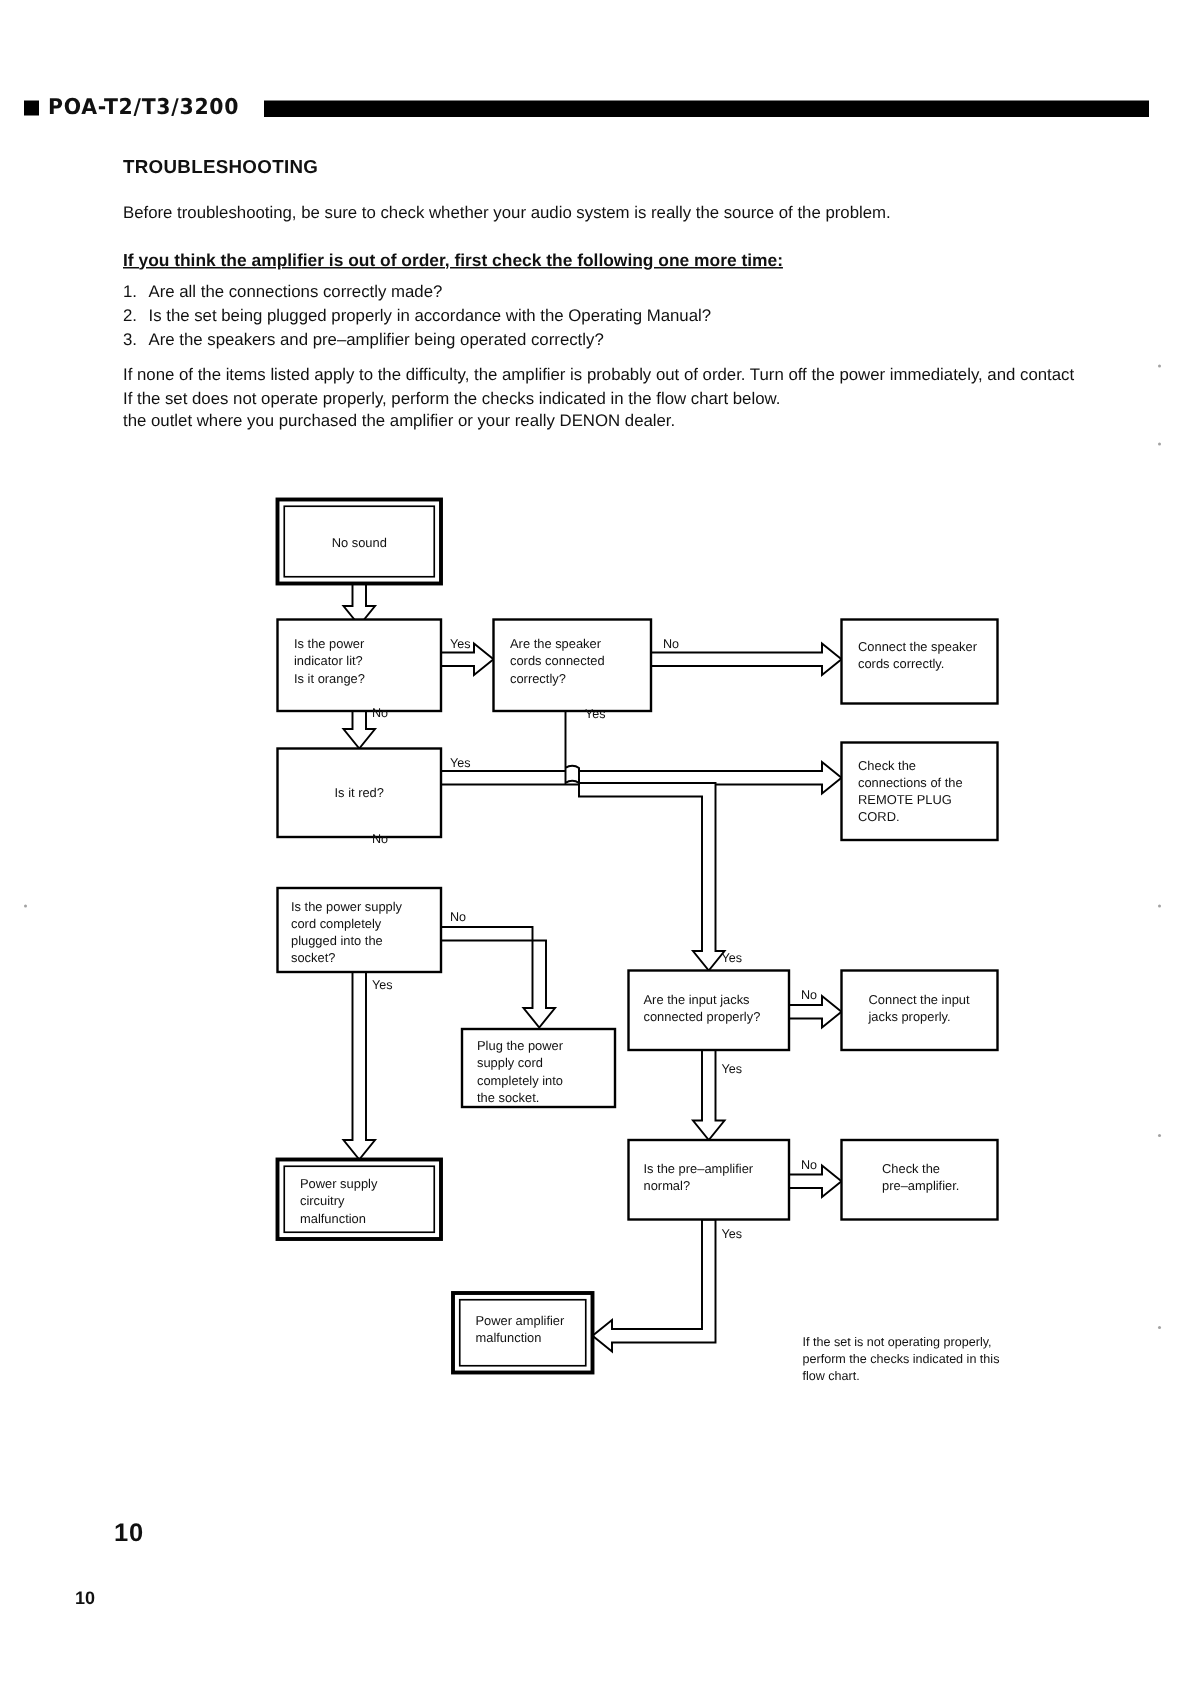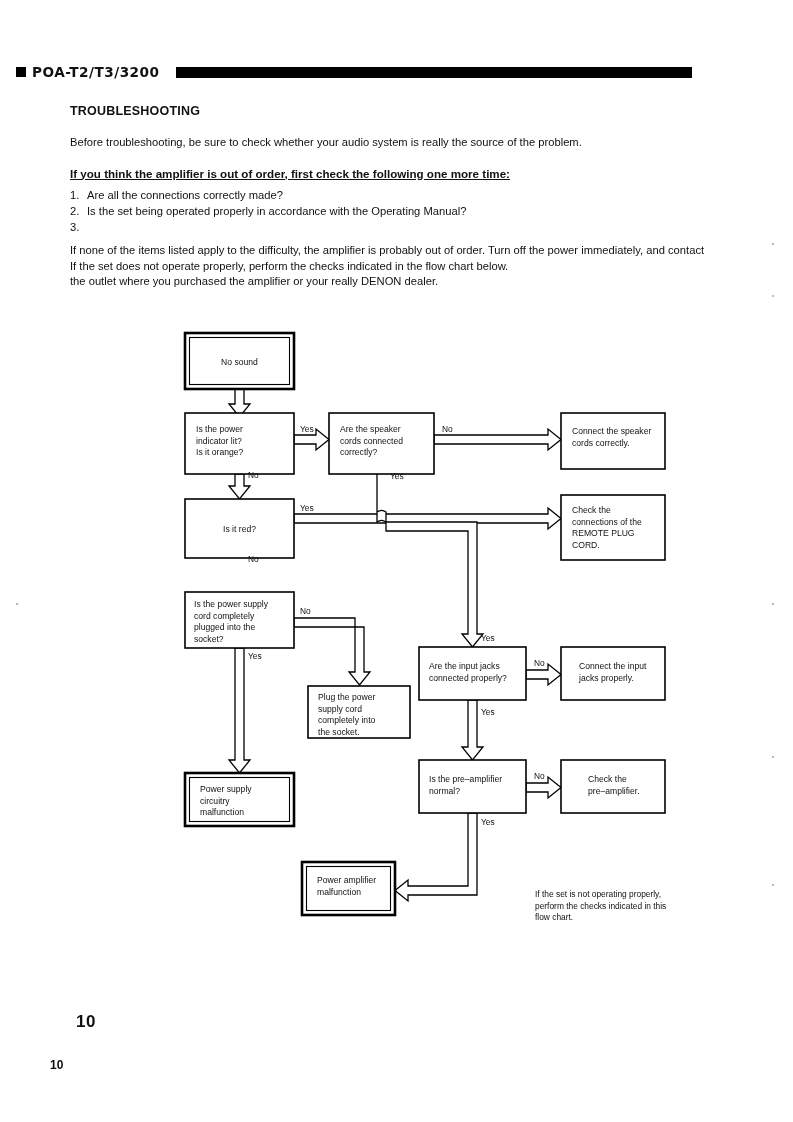--- a/index.html
+++ b/index.html
@@ -5,31 +5,31 @@
   html,body{margin:0;padding:0;background:#ffffff;}
   body{
     width:793px;height:1122px;position:relative;
     font-family:"Liberation Sans","DejaVu Sans",sans-serif;
     color:#111;
     -webkit-font-smoothing:antialiased;
   }
   .page{position:absolute;inset:0;}
 
   
-  .hdr{position:absolute;left:16px;top:64px;width:676px;height:16px;display:flex;align-items:center;}
+  .hdr{position:absolute;left:16px;top:64px;width:750px;height:16px;display:flex;align-items:center;}
   .hdr-sq{width:10px;height:10px;background:#000;flex:0 0 auto;margin-right:6px;}
   .hdr-title{
     font-family:"DejaVu Sans",sans-serif;
     font-weight:bold;font-size:14.5px;letter-spacing:.5px;
     white-space:nowrap;transform:scaleX(.94);transform-origin:left center;
   }
   .hdr-bar{flex:1 1 auto;height:11px;background:#000;margin-left:8px;}
 
   
-  .intro{position:absolute;left:70px;top:104px;width:690px;}
+  .intro{position:absolute;left:82px;top:104px;width:690px;}
   .sec-title{font-weight:bold;font-size:12.5px;letter-spacing:.2px;margin:0 0 17px 0;}
   .p{font-size:11.2px;line-height:15.5px;margin:0;}
   .p-lead{margin-bottom:16px;}
   .bold-q{font-weight:bold;font-size:11.6px;margin:0 0 7px 0;text-decoration:underline;}
   .num-list{margin:0;padding:0;list-style:none;}
   .num-list li{font-size:11.2px;line-height:16.2px;display:flex;}
   .num-list li .n{width:17px;flex:0 0 auto;}
   .tail{margin-top:8px;}
 
   
@@ -65,24 +65,25 @@
     <h1 class="sec-title">TROUBLESHOOTING</h1>
     <p class="p p-lead">Before troubleshooting, be sure to check whether your audio system is really the source of the problem.</p>
     <p class="bold-q">If you think the amplifier is out of order, first check the following one more time:</p>
     <ul class="num-list">
       <li>
         <span class="n">1.</span>
         <span>Are all the connections correctly made?</span>
       </li>
       <li>
         <span class="n">2.</span>
-        <span>Is the set being operated properly in accordance with the Operating Manual?</span>
+        <span>Is the set being plugged properly in accordance with the Operating Manual?</span>
       </li>
       <li>
         <span class="n">3.</span>
+        <span>Are the speakers and pre–amplifier being operated correctly?</span>
       </li>
     </ul>
     <div class="tail">
       <div class="p">If none of the items listed apply to the difficulty, the amplifier is probably out of order. Turn off the power immediately, and contact</div>
       <div class="p">If the set does not operate properly, perform the checks indicated in the flow chart below.</div>
       <div class="p">the outlet where you purchased the amplifier or your really DENON dealer.</div>
     </div>
   </div>
 
   <div class="chart">

